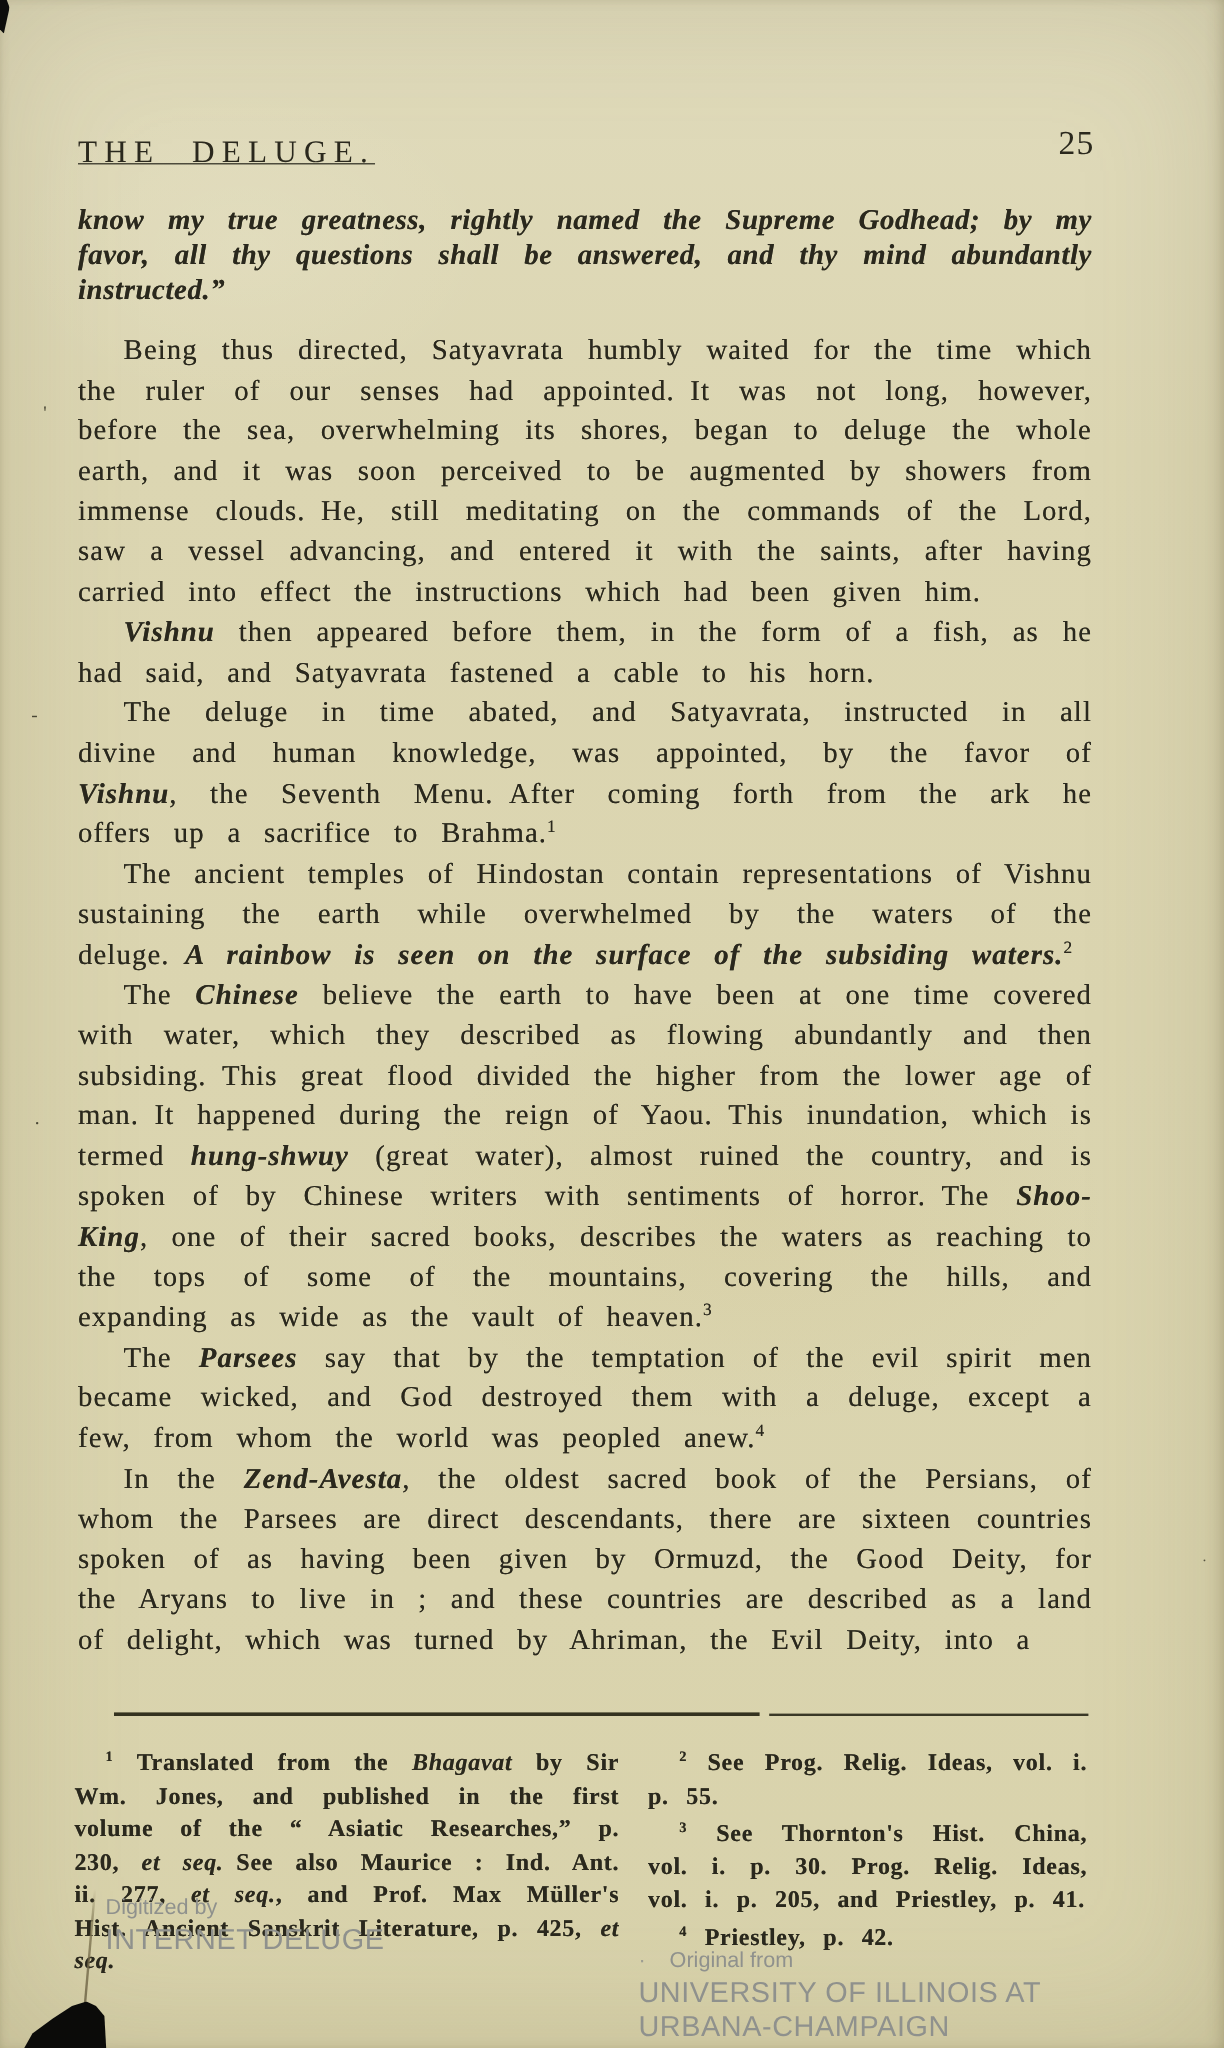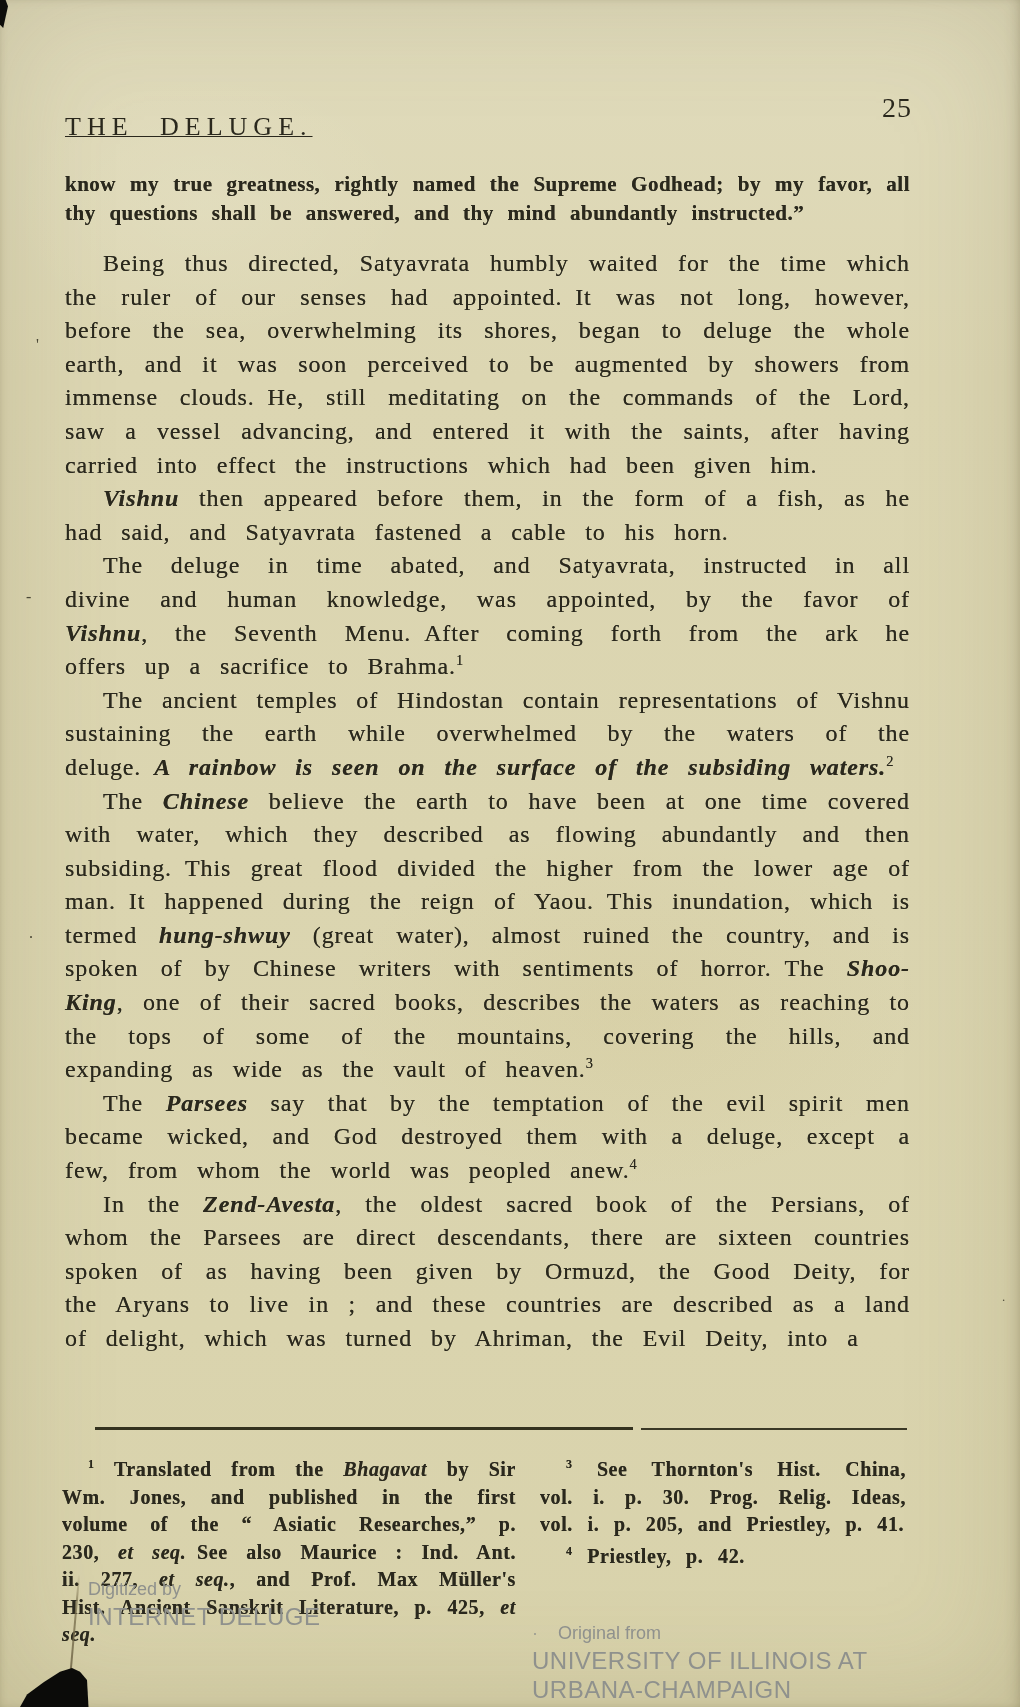--- a/index.html
+++ b/index.html
@@ -12,26 +12,26 @@
       radial-gradient(ellipse 300px 200px at 20% 12%, rgba(255,255,245,0.10), transparent 70%),
       linear-gradient(180deg,#e0dbbc 0%, #dcd6b2 22%, #dad4ae 78%, #d8d2ab 100%);
     box-shadow: inset 0 0 120px rgba(110,100,60,0.20), inset -7px 0 16px -9px rgba(90,80,50,0.45), inset 4px 0 10px -6px rgba(90,80,50,0.30);
     overflow:hidden;
     font-family:"Liberation Serif","DejaVu Serif",serif;
     color:var(--ink,#2a281d);
   }
   
   .running-head{position:absolute;top:112px;left:65px;width:845px;text-align:left;text-decoration:underline;}
   .running-head .title{font-size:26px;letter-spacing:6px;word-spacing:14px;}
-  .pagenum{position:absolute;top:92px;right:108px;font-size:28px;letter-spacing:1px;}
+  .pagenum{position:absolute;top:104px;right:108px;font-size:28px;letter-spacing:1px;}
   
   .bodytext{position:absolute;top:170px;left:65px;width:845px;text-align:justify;}
   .bodytext p{margin:0;font-size:24px;line-height:33.6px;letter-spacing:0.9px;word-spacing:12px;text-indent:38px;
     text-shadow:0 0 0.5px rgba(42,40,29,0.75);}
-  .bodytext p.cont{font-size:21px;line-height:29px;letter-spacing:0.5px;word-spacing:8px;text-indent:0;font-weight:bold;}
+  .bodytext p.cont{font-size:24px;line-height:29px;letter-spacing:0.5px;word-spacing:8px;text-indent:0;font-weight:bold;font-style:italic;}
   .bodytext p.firstmain{margin-top:19px;}
   .it{font-style:italic;font-weight:bold;}
   sup{font-size:60%;line-height:0;vertical-align:super;}
   
   .fn-rule{position:absolute;top:1427px;left:95px;width:812px;height:4px;}
   .fn-rule .seg1{position:absolute;left:0;top:0;width:538px;height:2.5px;background:#34321f;}
   .fn-rule .seg2{position:absolute;left:546px;top:1px;width:266px;height:1.8px;background:#3a3826;}
   
   .footnotes{position:absolute;top:1452px;left:58px;width:852px;display:flex;gap:16px;}
   .fn-col{text-align:justify;}
@@ -82,20 +82,21 @@
   <div class="fn-rule">
     <div class="seg1"></div>
     <div class="seg2"></div>
   </div>
 
   <section class="footnotes">
     <div class="fn-col left">
       <p><sup>1</sup><span> Translated from the </span><span class="it">Bhagavat</span><span> by Sir Wm. Jones, and published in the first volume of the “ Asiatic Researches,” p. 230, </span><span class="it">et seq.</span><span> See also Maurice : Ind. Ant. ii. 277, </span><span class="it">et seq.</span><span>, and Prof. Max Müller's Hist. Ancient Sanskrit Literature, p. 425, </span><span class="it">et seq.</span></p>
     </div>
     <div class="fn-col right">
+      <p><sup>2</sup><span> See Prog. Relig. Ideas, vol. i. p. 55.</span></p>
       <p><sup>3</sup><span> See Thornton's Hist. China, vol. i. p. 30. Prog. Relig. Ideas, vol. i. p. 205, and Priestley, p. 41.</span></p>
       <p><sup>4</sup><span> Priestley, p. 42.</span></p>
     </div>
   </section>
 
   <div class="stamp stamp-left">
     <div class="s1">Digitized by</div>
     <div class="s2">INTERNET DELUGE</div>
   </div>
   <div class="stamp stamp-right">

